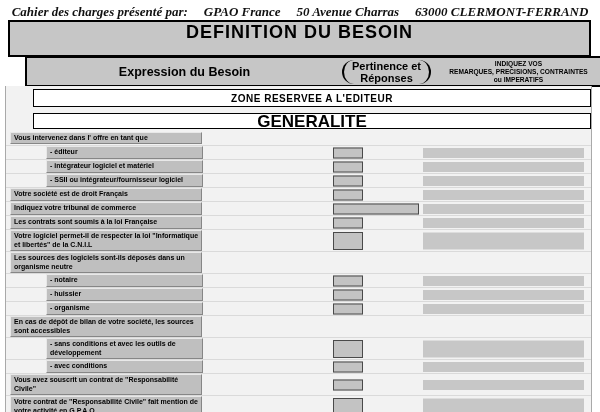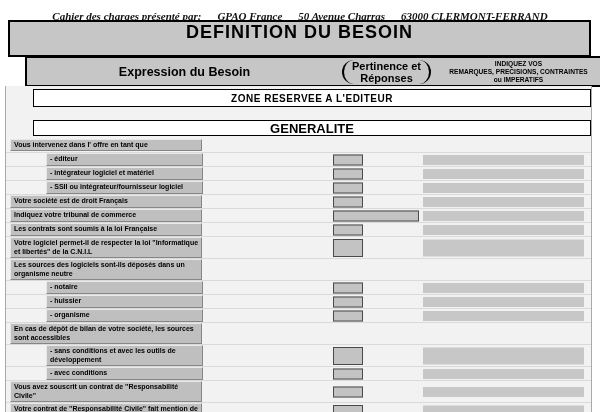--- a/index.html
+++ b/index.html
@@ -1,41 +1,41 @@
 <!DOCTYPE html>
 <html><head>
 <meta charset="utf-8">
 <style>
   * { margin:0; padding:0; box-sizing:border-box; }
   html,body { width:600px; height:412px; background:#ffffff; overflow:hidden;
               font-family:"Liberation Sans", sans-serif; }
-  .byline { position:absolute; top:10px; left:0; width:600px; text-align:center;
+  .byline { position:absolute; top:4px; left:0; width:600px; text-align:center;
             font-family:"Liberation Serif", serif; font-style:italic; font-weight:bold;
-            font-size:11px; color:#111; }
+            font-size:13px; color:#111; }
   .byline span { margin:0 8px; }
   .sheet { position:absolute; left:5px; top:20px; width:587px; }
   .title-bar { margin-left:3px; width:583px; height:37px; background:#c6c6c6;
                border:2px solid #000; text-align:center; font-weight:bold;
                font-size:18px; line-height:21px; letter-spacing:1px; color:#000; }
   .head-row { margin-left:20px; margin-top:-1px; width:583px; height:31px;
               display:flex; border:2px solid #000; background:#c6c6c6;align-items:center; }
   .hc { display:flex; flex-direction:column; justify-content:center; text-align:center;
         color:#000; }
   .hc1 { width:315px; font-weight:bold; font-size:12.5px; }
   .hc2 { width:89px; font-weight:bold; font-size:11px; line-height:12px;
          border-left:2px solid #000; border-right:2px solid #000;border-radius:13px; }
   .hc3 { flex:1; font-weight:bold; font-size:6.6px; line-height:8px; }
   .hc3 span { display:block; }
   .body { margin-top:-1px; width:587px; background:#f2f2f2;
           border-left:1px solid #a9a9a9; border-right:1px solid #a9a9a9;
           border-bottom:1px solid #a9a9a9; padding:3px 0 2px 0; }
   .zone { margin-left:27px; width:558px; background:#fff; border:1px solid #000;
           text-align:center; font-weight:bold; color:#000; }
   .zone1 { height:18px; font-size:10px; line-height:17px; letter-spacing:0.5px; }
-  .zone2 { height:16px; font-size:13px; line-height:15px; margin-top:13px; }
+  .zone2 { height:16px; font-size:17px; line-height:15px; margin-top:6px; }
   .rows { margin-top:2px; }
   .row { position:relative; min-height:14px; display:flex; align-items:center; }
   .row.tall { min-height:21px; }
   .row + .row { border-top:1px solid #dadada; }
   .bar { margin-left:4px; width:192px; background:#bfbfbf;
          border:1px solid; border-color:#e8e8e8 #868686 #868686 #e8e8e8;
          font-weight:bold; font-size:7px; line-height:8.5px; color:#000;
          padding:1px 2px 1px 3px; }
   .bar.indent { margin-left:40px; width:157px; }
   .pbox { position:absolute; left:327px; top:50%; transform:translateY(-50%);

